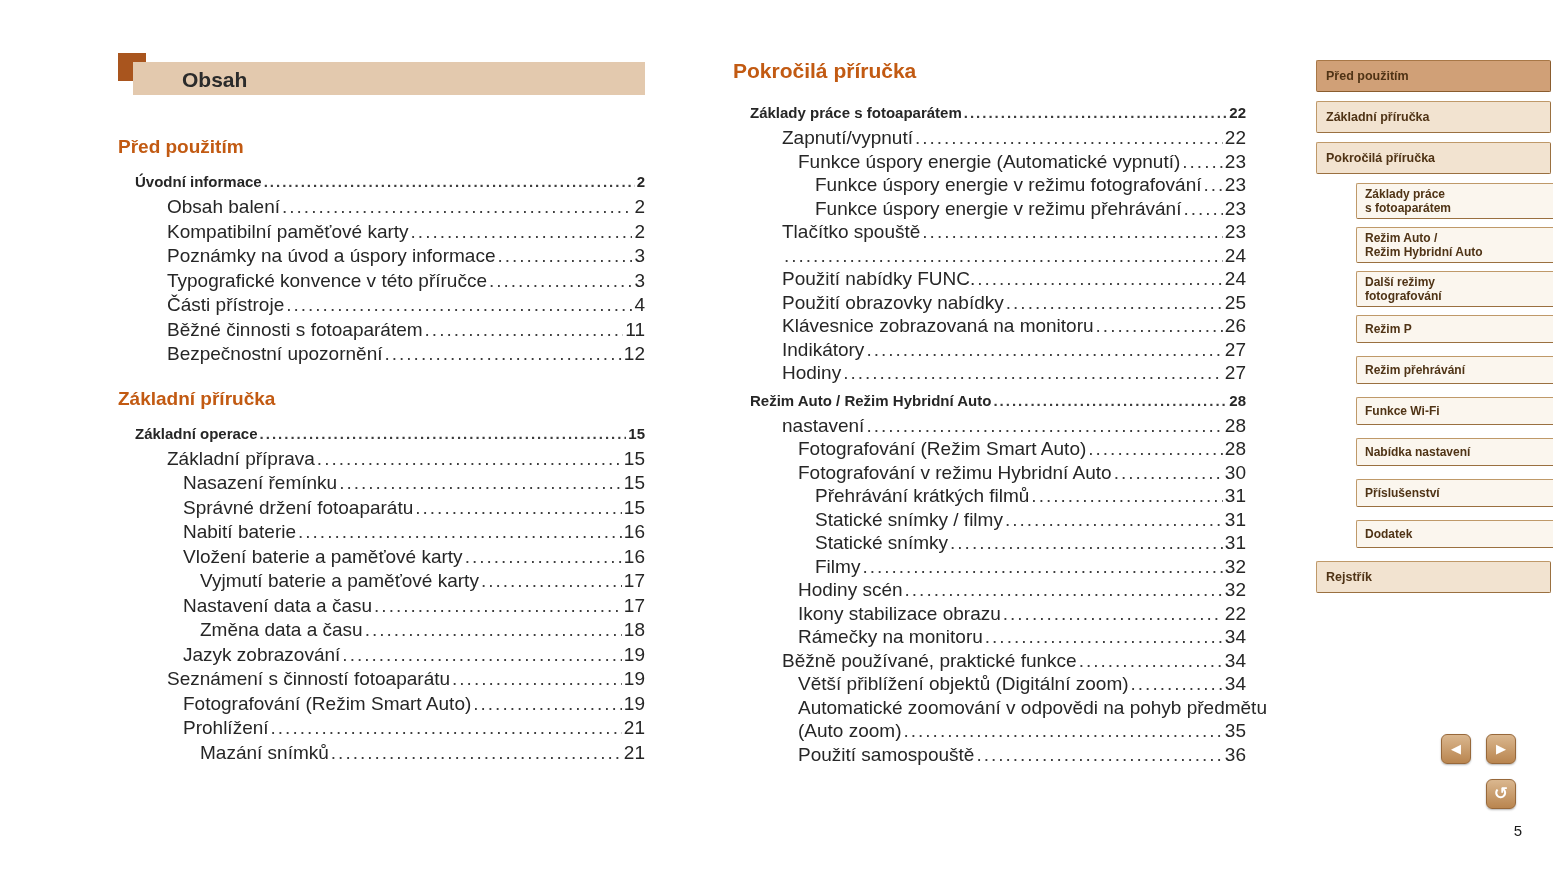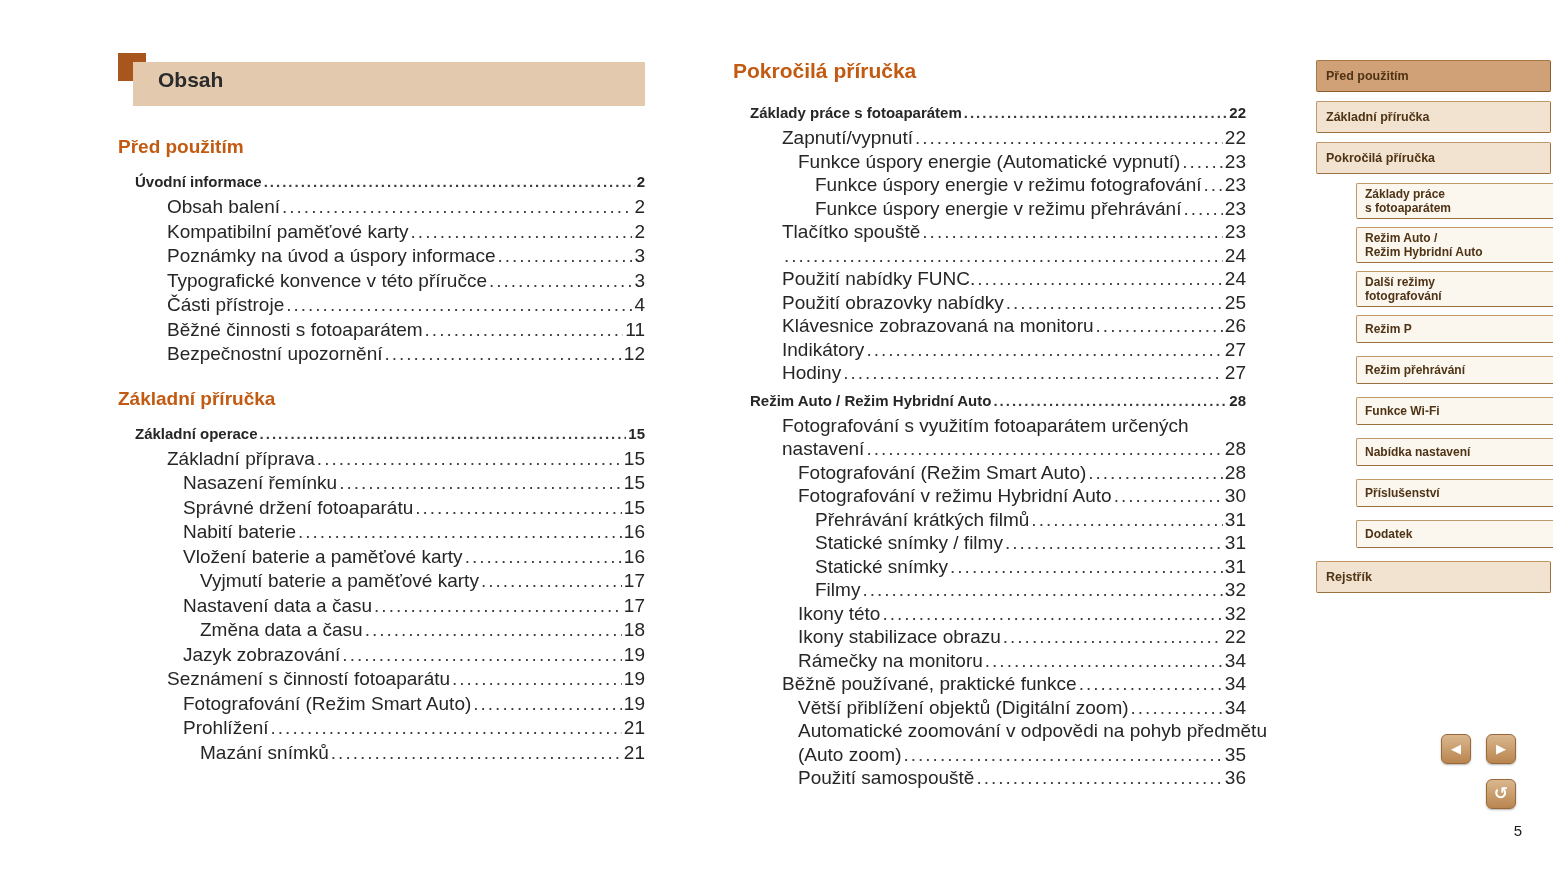--- a/index.html
+++ b/index.html
@@ -6,21 +6,21 @@
   html,body { background:#ffffff; }
   .screen {
     position:relative; width:1553px; height:874px; overflow:hidden;
     background:#ffffff; font-family:"Liberation Sans", sans-serif; color:var(--text,#262626);
   }
 
   
   .col-left { position:absolute; left:118px; top:53px; width:527px; }
   .obsah-header { position:relative; height:44px; margin-bottom:38px; }
   .obsah-square { position:absolute; left:0; top:0; width:28px; height:28px; background:var(--header-square,#a9551e); }
-  .obsah-bar { position:absolute; left:15px; top:9px; right:0; height:44px; background:var(--header-bar,#e3c9ae); }
+  .obsah-bar { position:absolute; left:15px; top:9px; right:0; height:33px; background:var(--header-bar,#e3c9ae);padding-left:24px; }
   .obsah-bar span { display:block; padding-left:25px; line-height:35px; font-size:21px; font-weight:bold; color:#2b2b2b; }
 
   .section-heading { font-size:19px; font-weight:bold; color:var(--accent,#c25a12); margin:20px 0 10px 0; line-height:24px; }
   .toc-root > .section-heading:first-child { margin-top:0; }
 
   
   .col-mid { position:absolute; left:733px; top:58px; width:513px; }
   .mid-heading { font-size:21px; font-weight:bold; color:var(--accent,#c25a12); line-height:26px; margin-bottom:16px; }
   .col-mid .toc-line { line-height:23.5px; }
 
@@ -322,23 +322,20 @@
         </div>
         <div class="toc-row lvl1 bold">
           <div class="toc-line">
             <span class="lbl">Režim Auto / Režim Hybridní Auto</span>
             <span class="dots">....................................................................................................................................................................................</span>
             <span class="pg">28</span>
           </div>
         </div>
         <div class="toc-row lvl2">
           <div class="toc-line">
-            <span class="lbl">Fotografování s využitím fotoaparátem určených</span>
-          </div>
-          <div class="toc-line">
             <span class="lbl">nastavení</span>
             <span class="dots">....................................................................................................................................................................................</span>
             <span class="pg">28</span>
           </div>
         </div>
         <div class="toc-row lvl3">
           <div class="toc-line">
             <span class="lbl">Fotografování (Režim Smart Auto)</span>
             <span class="dots">....................................................................................................................................................................................</span>
             <span class="pg">28</span>
@@ -374,21 +371,21 @@
         </div>
         <div class="toc-row lvl4">
           <div class="toc-line">
             <span class="lbl">Filmy</span>
             <span class="dots">....................................................................................................................................................................................</span>
             <span class="pg">32</span>
           </div>
         </div>
         <div class="toc-row lvl3">
           <div class="toc-line">
-            <span class="lbl">Ikony této</span>
+            <span class="lbl">Hodiny scén</span>
             <span class="dots">....................................................................................................................................................................................</span>
             <span class="pg">32</span>
           </div>
         </div>
         <div class="toc-row lvl3">
           <div class="toc-line">
             <span class="lbl">Ikony stabilizace obrazu</span>
             <span class="dots">....................................................................................................................................................................................</span>
             <span class="pg">22</span>
           </div>

